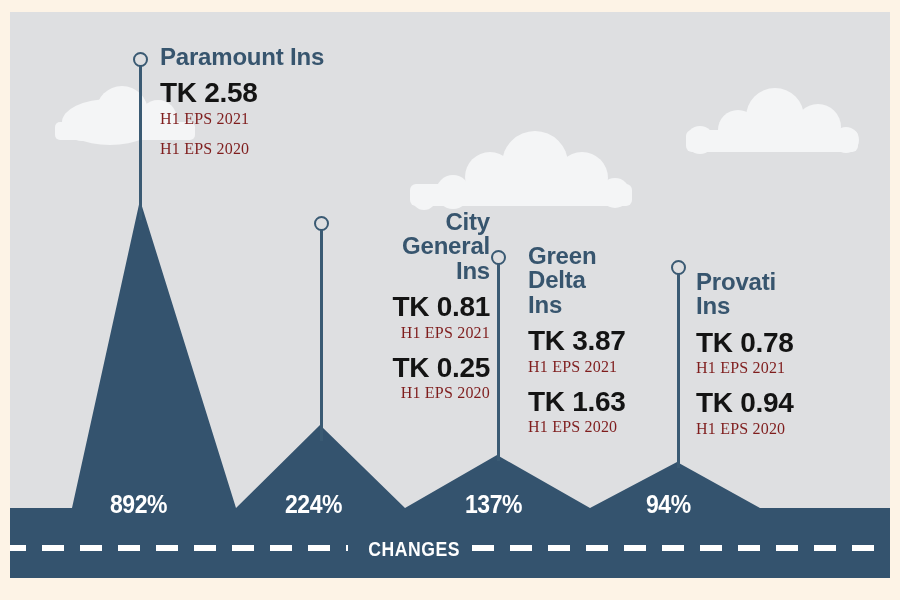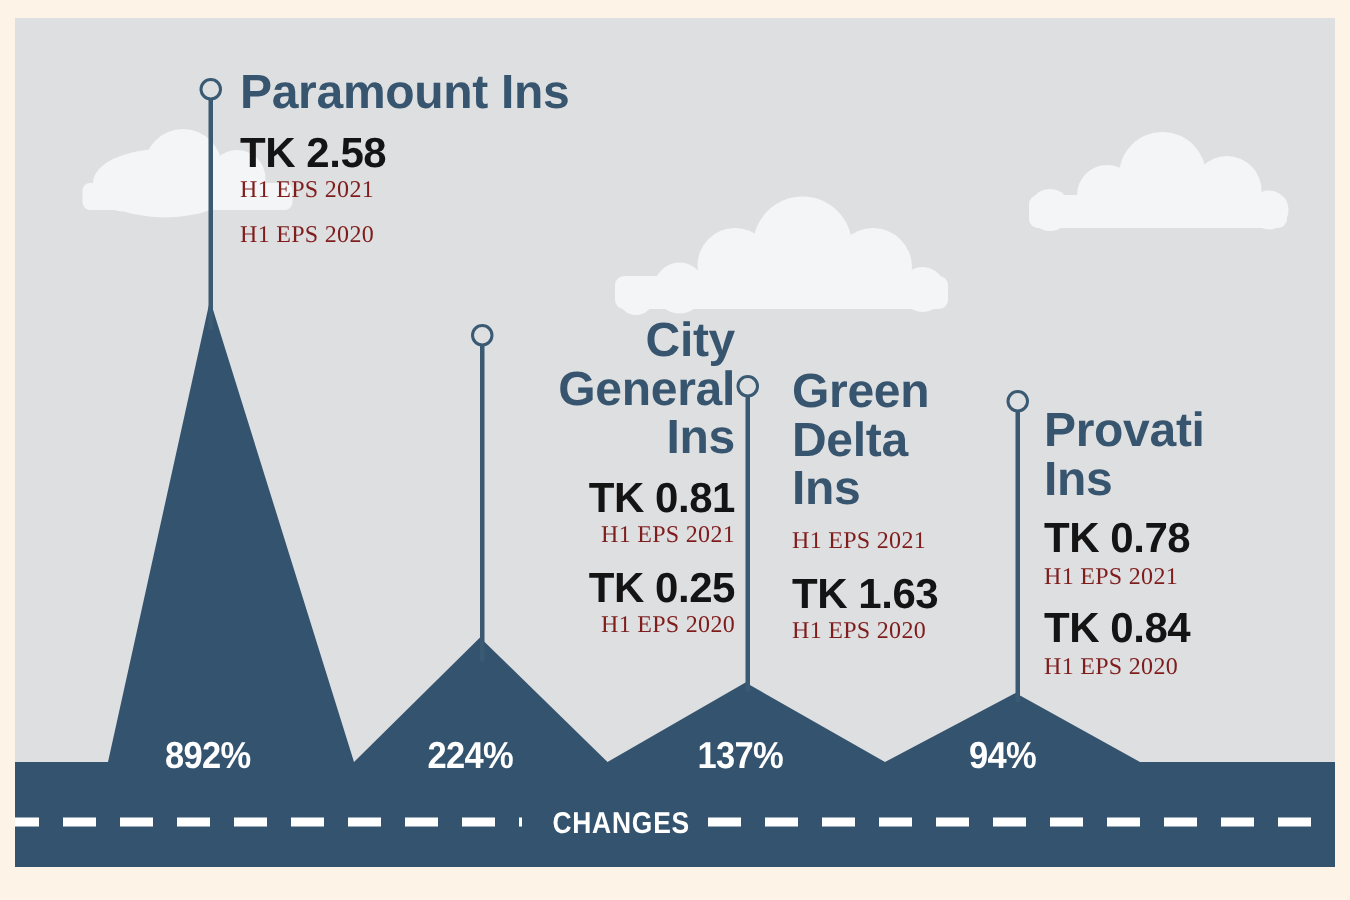--- a/index.html
+++ b/index.html
@@ -39,21 +39,21 @@
     width: 2.6px;
     background: #3a5a73;
   }
 
   
   .label {
     position: absolute;
     color: #2f5069;
   }
   .company {
-    font-size: 32px;
+    font-size: 24px;
     font-weight: 700;
     line-height: 1.02;
     color: #37556e;
     letter-spacing: -0.2px;
     margin: 0 0 6px 0;
     white-space: pre-line;
   }
   .metric { margin-top: 9px; }
   .metric:first-of-type { margin-top: 4px; }
   .tk {
@@ -191,20 +191,21 @@
 
     <div class="pin" style="left:481px; top:238px;">
       <div class="ring"></div>
       <div class="stem" style="height:197px;"></div>
     </div>
     <div class="label" style="left:506px; top:232px; width:140px;margin-left:12px;">
       <div class="company">Green
 Delta
 Ins</div>
       <div class="metric">
+        <div class="tk">TK 3.87</div>
         <div class="eps">H1 EPS 2021</div>
       </div>
       <div class="metric">
         <div class="tk">TK 1.63</div>
         <div class="eps">H1 EPS 2020</div>
       </div>
     </div>
     <div class="pct" style="left:455px; top:478px;">137%</div>
 
     <div class="pin" style="left:661px; top:248px;">
@@ -212,20 +213,20 @@
       <div class="stem" style="height:194px;"></div>
     </div>
     <div class="label" style="left:686px; top:258px; width:150px;">
       <div class="company">Provati
 Ins</div>
       <div class="metric">
         <div class="tk">TK 0.78</div>
         <div class="eps">H1 EPS 2021</div>
       </div>
       <div class="metric">
-        <div class="tk">TK 0.84</div>
+        <div class="tk">TK 0.94</div>
         <div class="eps">H1 EPS 2020</div>
       </div>
     </div>
     <div class="pct" style="left:636px; top:478px;">94%</div>
 
   </div>
 </div>
 
 </body></html>

